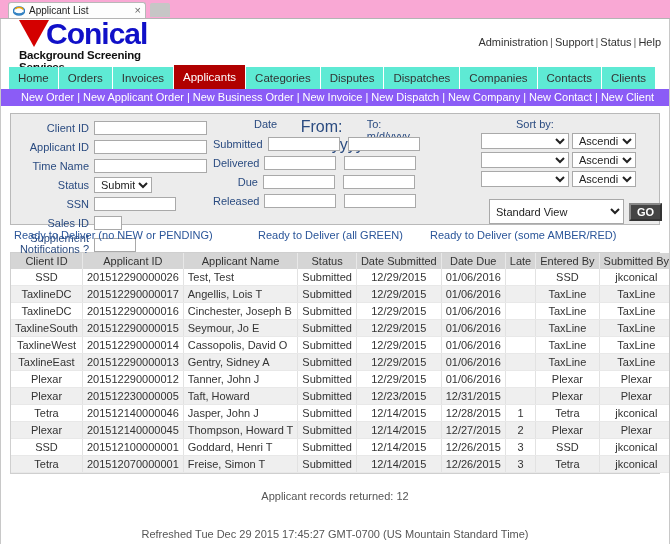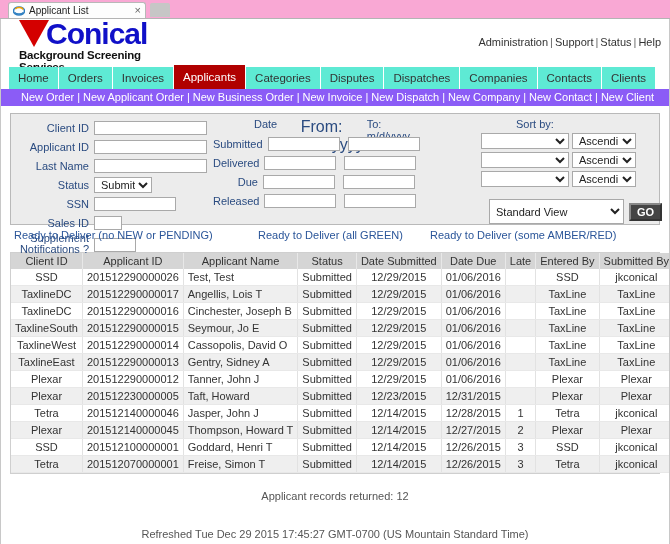--- a/index.html
+++ b/index.html
@@ -437,21 +437,21 @@
     <div class="form-left">
       <div class="frow">
         <span class="lbl">Client ID</span>
         <input class="txt" style="width: 113px;" type="text" value="">
       </div>
       <div class="frow">
         <span class="lbl">Applicant ID</span>
         <input class="txt" style="width: 113px;" type="text" value="">
       </div>
       <div class="frow">
-        <span class="lbl">Last Name</span>
+        <span class="lbl">Time Name</span>
         <input class="txt" style="width: 113px;" type="text" value="">
       </div>
       <div class="frow">
         <span class="lbl">Status</span>
         <select class="sel" style="width:58px">
           <option>Submitted</option>
         </select>
       </div>
       <div class="frow">
         <span class="lbl">SSN</span>

